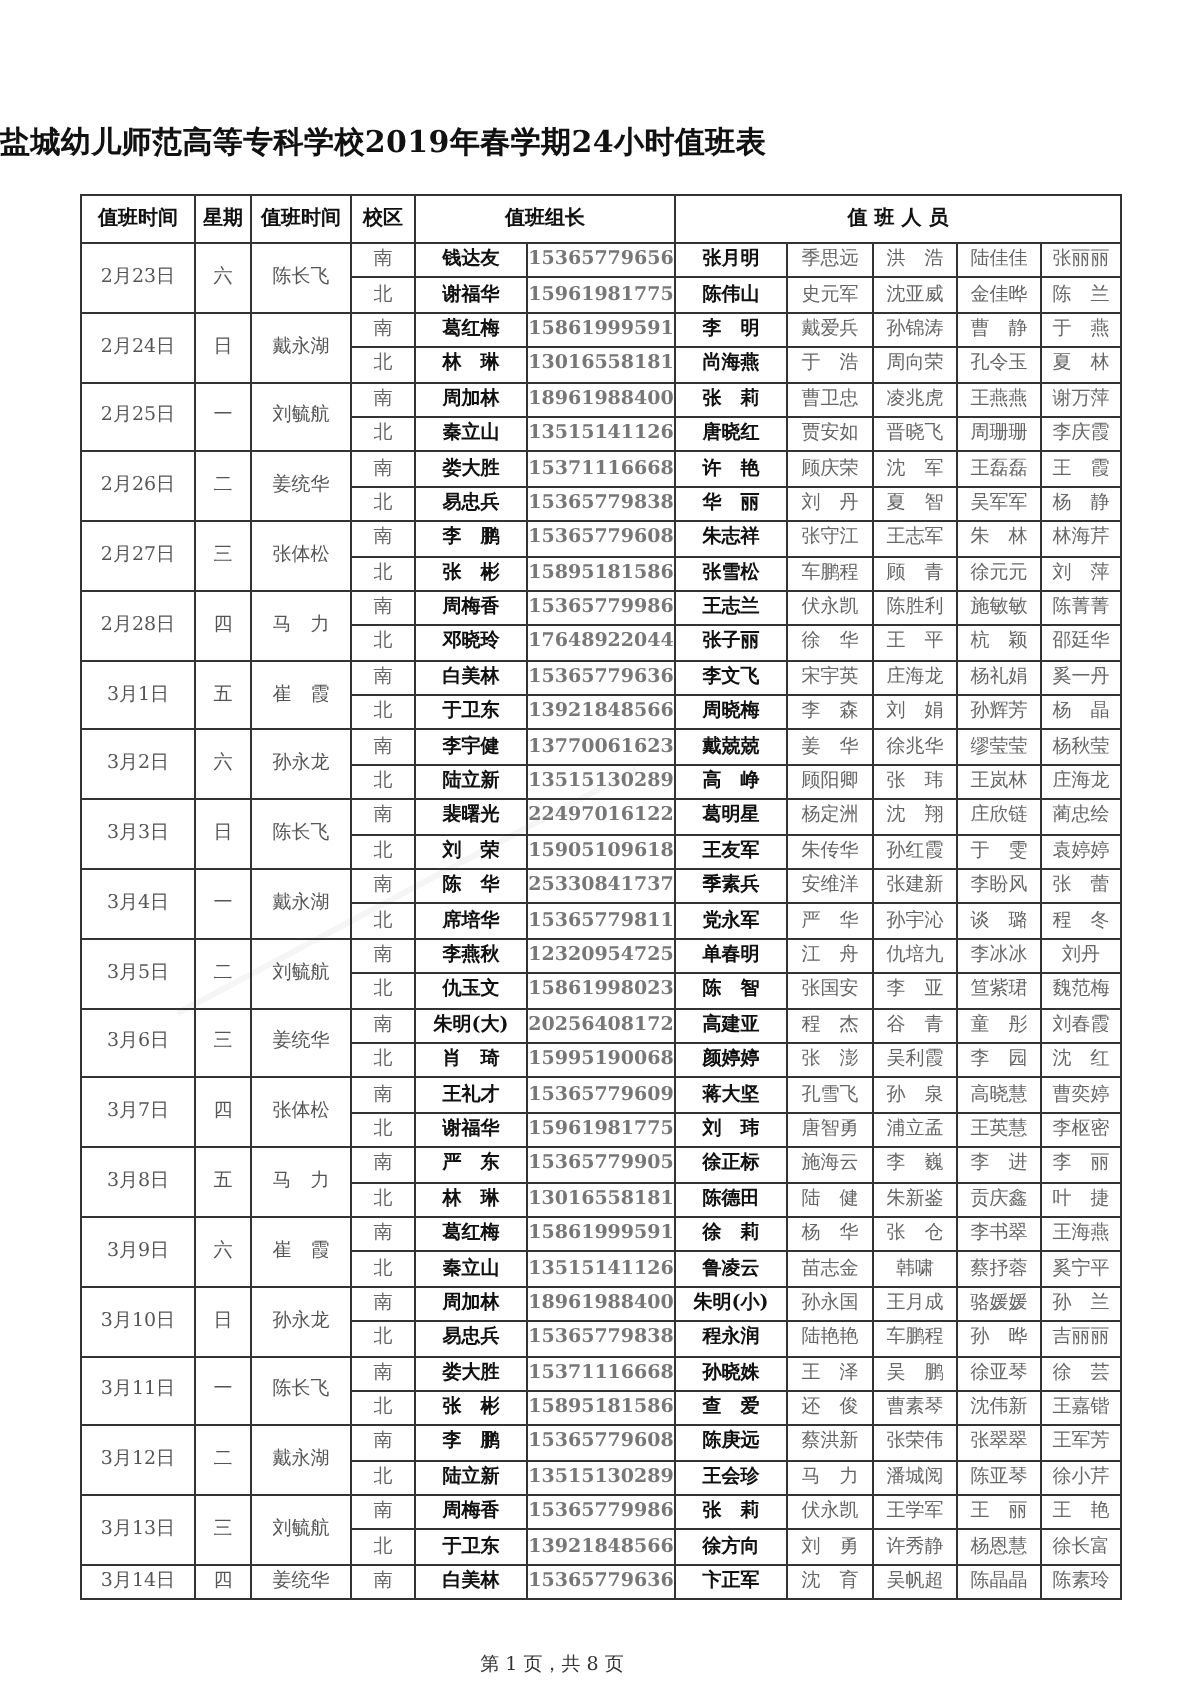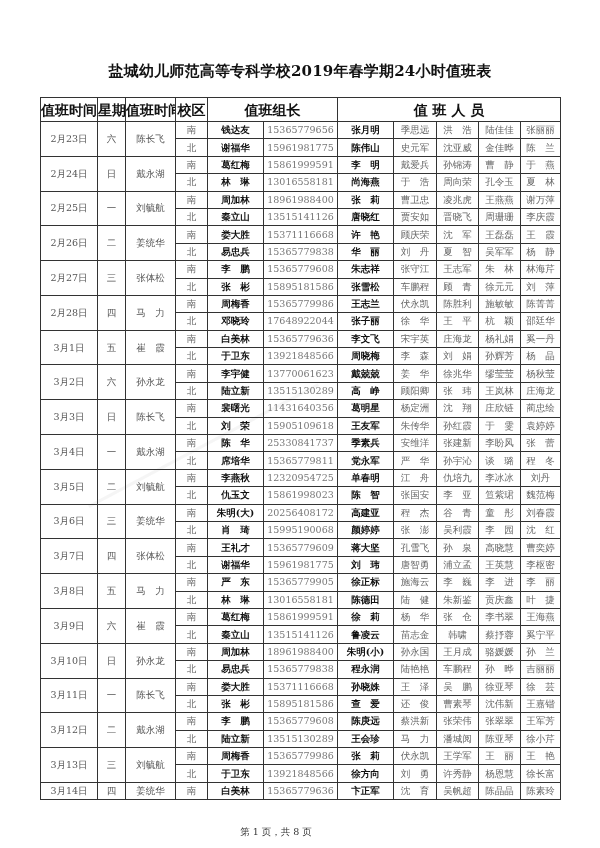--- a/index.html
+++ b/index.html
@@ -1,23 +1,23 @@
 <!DOCTYPE html>
 <html><head>
 <meta charset="utf-8">
 <style>
   html, body { margin: 0; padding: 0; background: #ffffff; }
   body { width: 600px; height: 848px; position: relative; overflow: hidden; font-family: "DejaVu Serif", "Liberation Serif", serif; color: #555; }
-  .title { position: absolute; top: 62px; left: 0; width: 600px; text-align: center; font-size: 15px; font-weight: bold; color: #111; letter-spacing: 0.2px; }
+  .title { position: absolute; top: 62px; left: 0; width: 600px; font-size: 15px; font-weight: bold; color: #111; letter-spacing: 0.2px; }
   table.sched { position: absolute; top: 97px; left: 40px; width: 520px; border-collapse: collapse; table-layout: fixed; }
   table.sched td, table.sched th { border: 1px solid #333; padding: 0; text-align: center; vertical-align: middle; height: 16.4px; font-size: 9.5px; line-height: 16px; white-space: nowrap; overflow: hidden; }
-  table.sched th { height: 23px; font-weight: bold; color: #111; font-size: 14px; }
+  table.sched th { height: 23px; font-weight: bold; color: #111; font-size: 10px; }
   .lead { font-weight: bold; color: #111; font-size: 10.5px; }
   .member { color: #666; font-size: 9.5px; }
-  .phone { color: #777; font-size: 9px; }
+  .phone { color: #777; font-size: 9px; font-weight: bold; }
   .campus { color: #666; }
   .date, .wk, .patrol { color: #555; font-size: 10px; }
   .footer { position: absolute; top: 826px; left: 0; width: 552px; text-align: center; font-size: 9.5px; color: #333; }
   .watermark { position: absolute; top: 440px; left: 90px; width: 260px; height: 70px; transform: rotate(-28deg); border-top: 3px solid rgba(200,200,200,0.18); pointer-events: none; }
 </style>
 </head>
 <body>
 
 <div class="title">盐城幼儿师范高等专科学校2019年春学期24小时值班表</div>
 
@@ -231,21 +231,21 @@
         <td class="member">张　玮</td>
         <td class="member">王岚林</td>
         <td class="member">庄海龙</td>
       </tr>
       <tr>
         <td class="date" rowspan="2">3月3日</td>
         <td class="wk" rowspan="2">日</td>
         <td class="patrol" rowspan="2">陈长飞</td>
         <td class="campus">南</td>
         <td class="lead">裴曙光</td>
-        <td class="phone">11431640356</td>
+        <td class="phone">22497016122</td>
         <td class="lead">葛明星</td>
         <td class="member">杨定洲</td>
         <td class="member">沈　翔</td>
         <td class="member">庄欣链</td>
         <td class="member">蔺忠绘</td>
       </tr>
       <tr>
         <td class="campus">北</td>
         <td class="lead">刘　荣</td>
         <td class="phone">15905109618</td>

